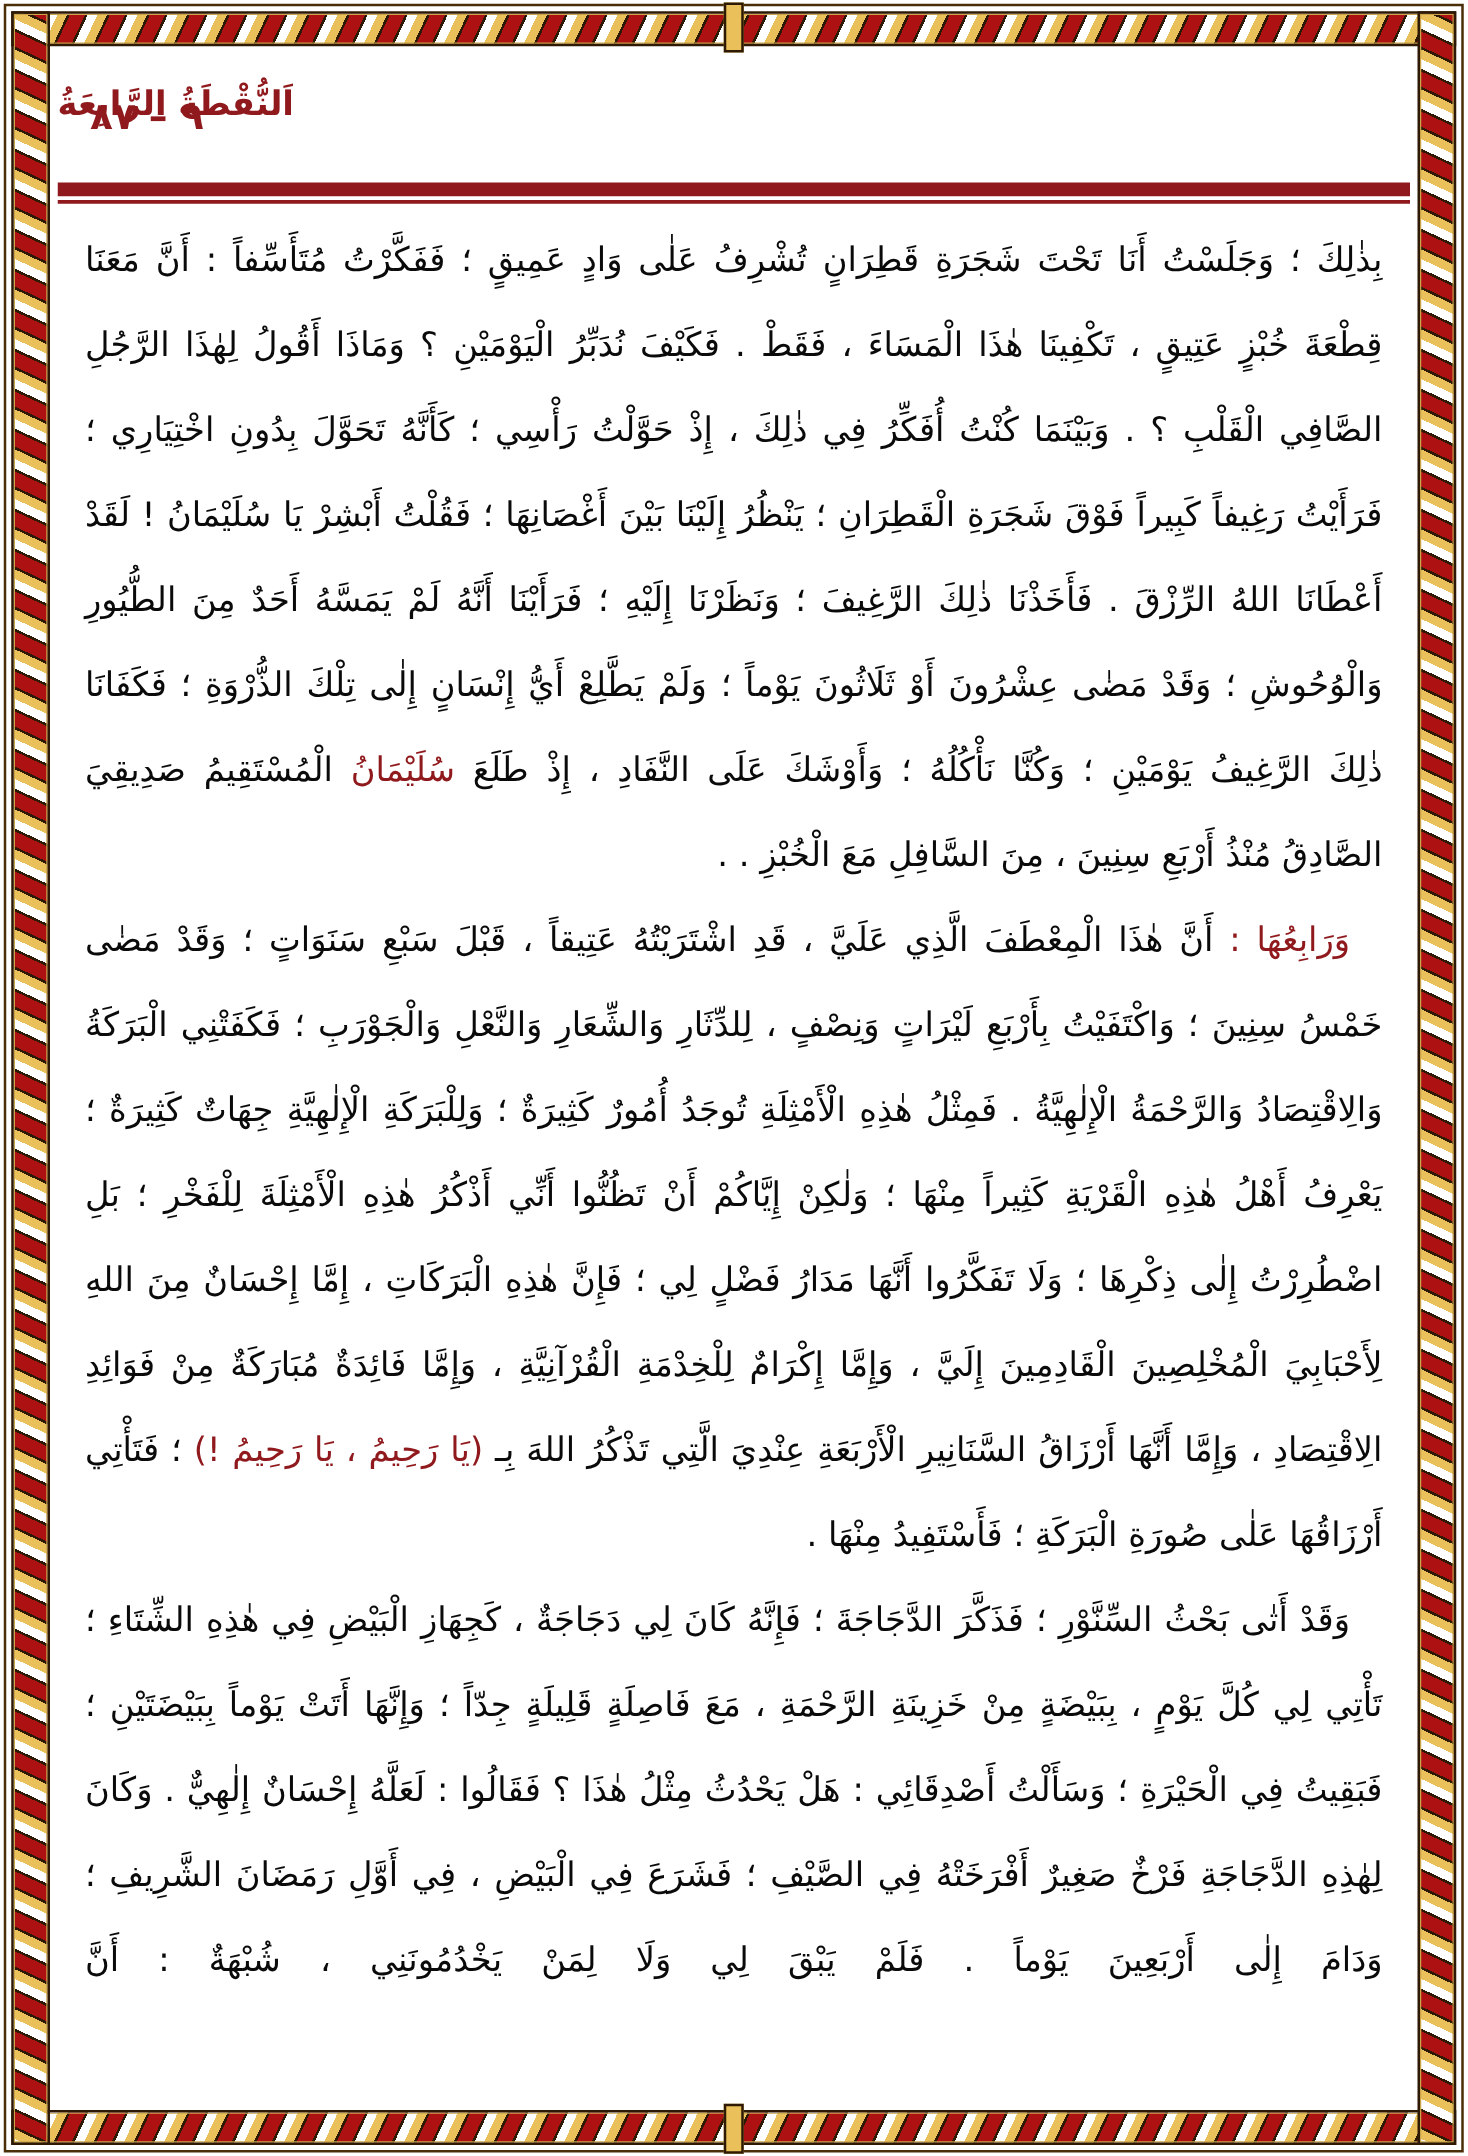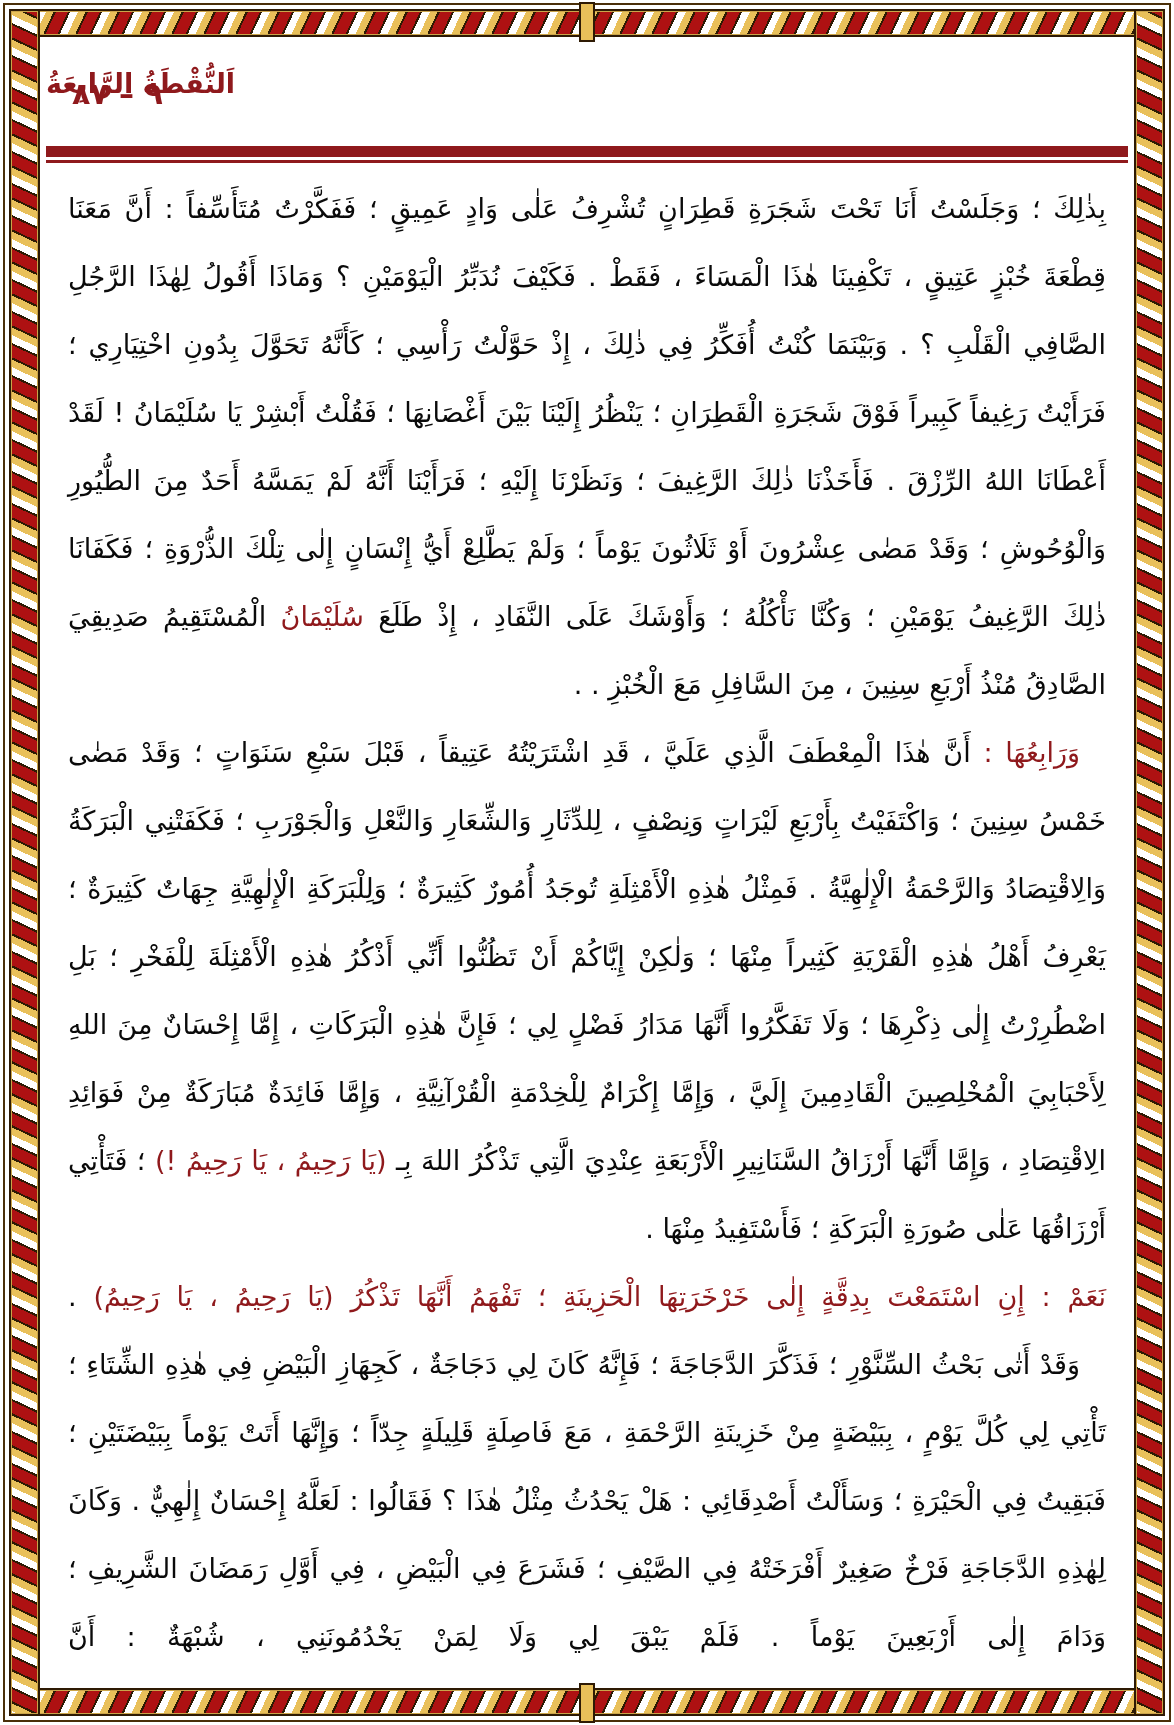--- a/index.html
+++ b/index.html
@@ -115,18 +115,17 @@
       <div class="pagenum">٩ – ٨٧</div>
       <div class="title">اَلنُّقْطَةُ الرَّابِعَةُ</div>
     </div>
     <div class="rule"></div>
 
     <div class="body">
       <p class="para"><span>بِذٰلِكَ ؛ وَجَلَسْتُ أَنَا تَحْتَ شَجَرَةِ قَطِرَانٍ تُشْرِفُ عَلٰى وَادٍ عَمِيقٍ ؛ فَفَكَّرْتُ مُتَأَسِّفاً : أَنَّ مَعَنَا قِطْعَةَ خُبْزٍ عَتِيقٍ ، تَكْفِينَا هٰذَا الْمَسَاءَ ، فَقَطْ . فَكَيْفَ نُدَبِّرُ الْيَوْمَيْنِ ؟ وَمَاذَا أَقُولُ لِهٰذَا الرَّجُلِ الصَّافِي الْقَلْبِ ؟ . وَبَيْنَمَا كُنْتُ أُفَكِّرُ فِي ذٰلِكَ ، إِذْ حَوَّلْتُ رَأْسِي ؛ كَأَنَّهُ تَحَوَّلَ بِدُونِ اخْتِيَارِي ؛ فَرَأَيْتُ رَغِيفاً كَبِيراً فَوْقَ شَجَرَةِ الْقَطِرَانِ ؛ يَنْظُرُ إِلَيْنَا بَيْنَ أَغْصَانِهَا ؛ فَقُلْتُ أَبْشِرْ يَا سُلَيْمَانُ ! لَقَدْ أَعْطَانَا اللهُ الرِّزْقَ . فَأَخَذْنَا ذٰلِكَ الرَّغِيفَ ؛ وَنَظَرْنَا إِلَيْهِ ؛ فَرَأَيْنَا أَنَّهُ لَمْ يَمَسَّهُ أَحَدٌ مِنَ الطُّيُورِ وَالْوُحُوشِ ؛ وَقَدْ مَضٰى عِشْرُونَ أَوْ ثَلَاثُونَ يَوْماً ؛ وَلَمْ يَطَّلِعْ أَيُّ إِنْسَانٍ إِلٰى تِلْكَ الذُّرْوَةِ ؛ فَكَفَانَا ذٰلِكَ الرَّغِيفُ يَوْمَيْنِ ؛ وَكُنَّا نَأْكُلُهُ ؛ وَأَوْشَكَ عَلَى النَّفَادِ ، إِذْ طَلَعَ </span><span class="red">سُلَيْمَانُ</span><span> الْمُسْتَقِيمُ صَدِيقِيَ الصَّادِقُ مُنْذُ أَرْبَعِ سِنِينَ ، مِنَ السَّافِلِ مَعَ الْخُبْزِ . .</span></p>
 
       <p class="para para-indent"><span class="red">وَرَابِعُهَا : </span><span>أَنَّ هٰذَا الْمِعْطَفَ الَّذِي عَلَيَّ ، قَدِ اشْتَرَيْتُهُ عَتِيقاً ، قَبْلَ سَبْعِ سَنَوَاتٍ ؛ وَقَدْ مَضٰى خَمْسُ سِنِينَ ؛ وَاكْتَفَيْتُ بِأَرْبَعِ لَيْرَاتٍ وَنِصْفٍ ، لِلدِّثَارِ وَالشِّعَارِ وَالنَّعْلِ وَالْجَوْرَبِ ؛ فَكَفَتْنِي الْبَرَكَةُ وَالِاقْتِصَادُ وَالرَّحْمَةُ الْإِلٰهِيَّةُ . فَمِثْلُ هٰذِهِ الْأَمْثِلَةِ تُوجَدُ أُمُورٌ كَثِيرَةٌ ؛ وَلِلْبَرَكَةِ الْإِلٰهِيَّةِ جِهَاتٌ كَثِيرَةٌ ؛ يَعْرِفُ أَهْلُ هٰذِهِ الْقَرْيَةِ كَثِيراً مِنْهَا ؛ وَلٰكِنْ إِيَّاكُمْ أَنْ تَظُنُّوا أَنِّي أَذْكُرُ هٰذِهِ الْأَمْثِلَةَ لِلْفَخْرِ ؛ بَلِ اضْطُرِرْتُ إِلٰى ذِكْرِهَا ؛ وَلَا تَفَكَّرُوا أَنَّهَا مَدَارُ فَضْلٍ لِي ؛ فَإِنَّ هٰذِهِ الْبَرَكَاتِ ، إِمَّا إِحْسَانٌ مِنَ اللهِ لِأَحْبَابِيَ الْمُخْلِصِينَ الْقَادِمِينَ إِلَيَّ ، وَإِمَّا إِكْرَامٌ لِلْخِدْمَةِ الْقُرْآنِيَّةِ ، وَإِمَّا فَائِدَةٌ مُبَارَكَةٌ مِنْ فَوَائِدِ الِاقْتِصَادِ ، وَإِمَّا أَنَّهَا أَرْزَاقُ السَّنَانِيرِ الْأَرْبَعَةِ عِنْدِيَ الَّتِي تَذْكُرُ اللهَ بِـ </span><span class="red">(يَا رَحِيمُ ، يَا رَحِيمُ !)</span><span> ؛ فَتَأْتِي أَرْزَاقُهَا عَلٰى صُورَةِ الْبَرَكَةِ ؛ فَأَسْتَفِيدُ مِنْهَا .</span></p>
 
-      <p class="para full-last"><span class="red">نَعَمْ : إِنِ اسْتَمَعْتَ بِدِقَّةٍ إِلٰى خَرْخَرَتِهَا الْحَزِينَةِ ؛ تَفْهَمُ أَنَّهَا تَذْكُرُ (يَا رَحِيمُ ، يَا رَحِيمُ)</span><span> .</span></p>
 
       <p class="para para-indent full-last"><span>وَقَدْ أَتٰى بَحْثُ السِّنَّوْرِ ؛ فَذَكَّرَ الدَّجَاجَةَ ؛ فَإِنَّهُ كَانَ لِي دَجَاجَةٌ ، كَجِهَازِ الْبَيْضِ فِي هٰذِهِ الشِّتَاءِ ؛ تَأْتِي لِي كُلَّ يَوْمٍ ، بِبَيْضَةٍ مِنْ خَزِينَةِ الرَّحْمَةِ ، مَعَ فَاصِلَةٍ قَلِيلَةٍ جِدّاً ؛ وَإِنَّهَا أَتَتْ يَوْماً بِبَيْضَتَيْنِ ؛ فَبَقِيتُ فِي الْحَيْرَةِ ؛ وَسَأَلْتُ أَصْدِقَائِي : هَلْ يَحْدُثُ مِثْلُ هٰذَا ؟ فَقَالُوا : لَعَلَّهُ إِحْسَانٌ إِلٰهِيٌّ . وَكَانَ لِهٰذِهِ الدَّجَاجَةِ فَرْخٌ صَغِيرٌ أَفْرَخَتْهُ فِي الصَّيْفِ ؛ فَشَرَعَ فِي الْبَيْضِ ، فِي أَوَّلِ رَمَضَانَ الشَّرِيفِ ؛ وَدَامَ إِلٰى أَرْبَعِينَ يَوْماً . فَلَمْ يَبْقَ لِي وَلَا لِمَنْ يَخْدُمُونَنِي ، شُبْهَةٌ : أَنَّ</span></p>
     </div>
   </div>
 </div>
 
 </body></html>

